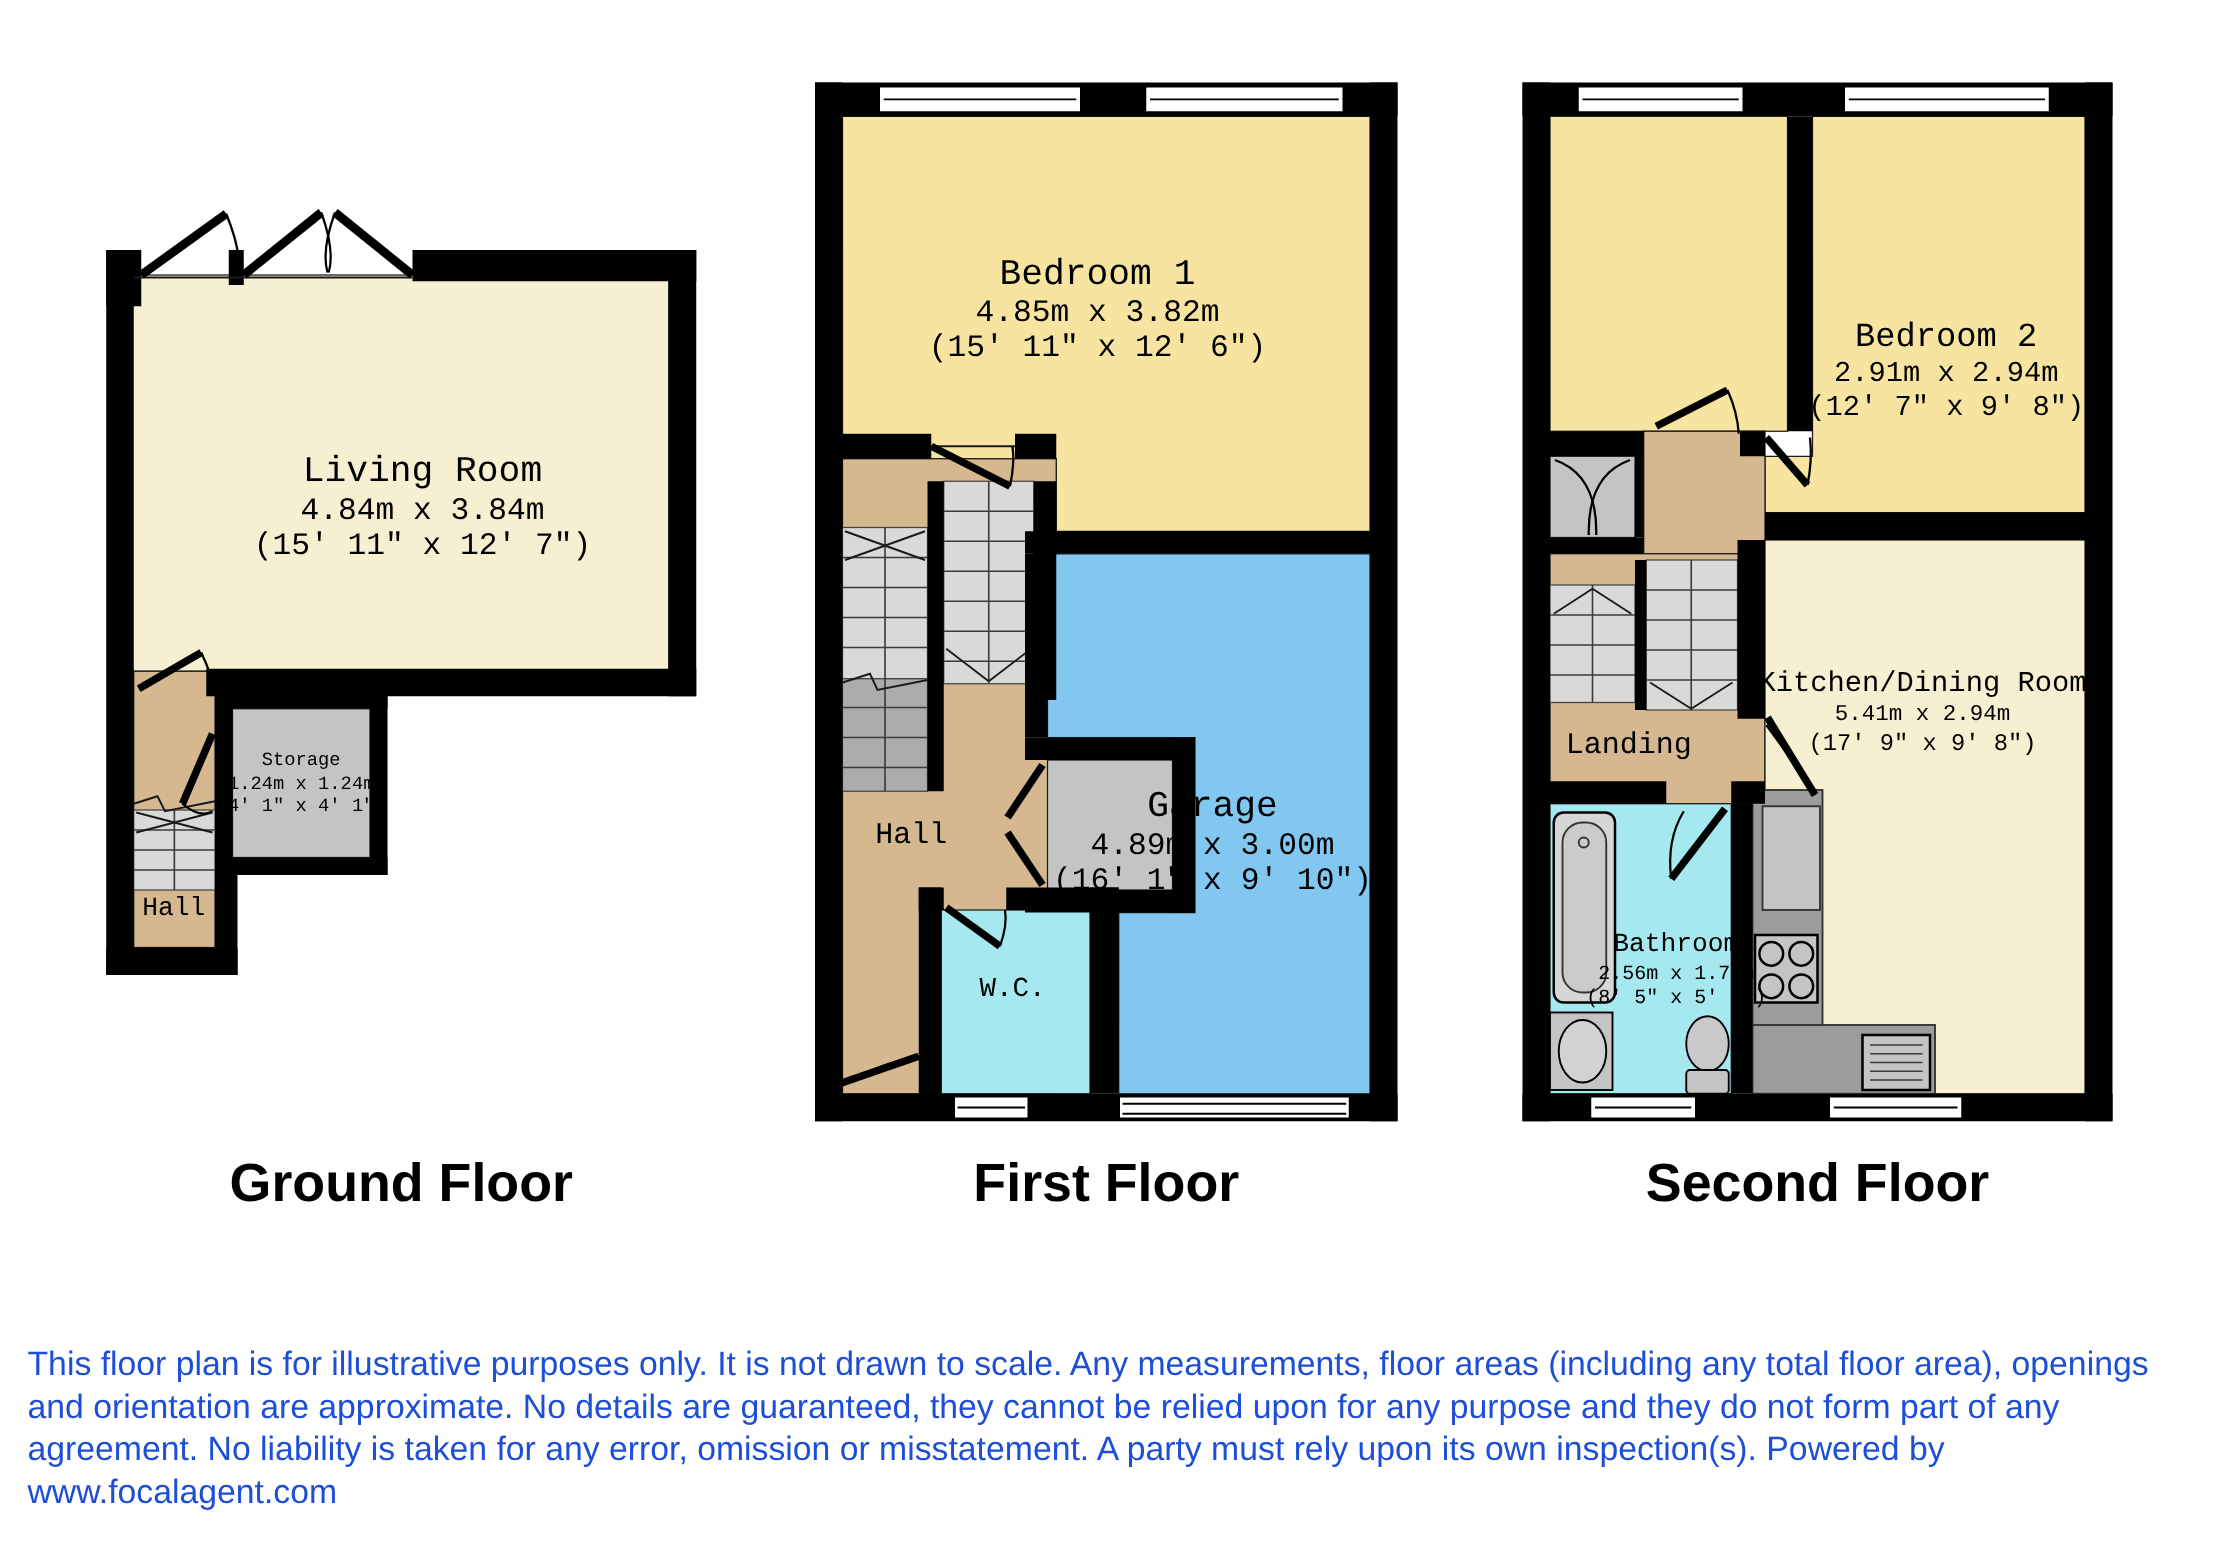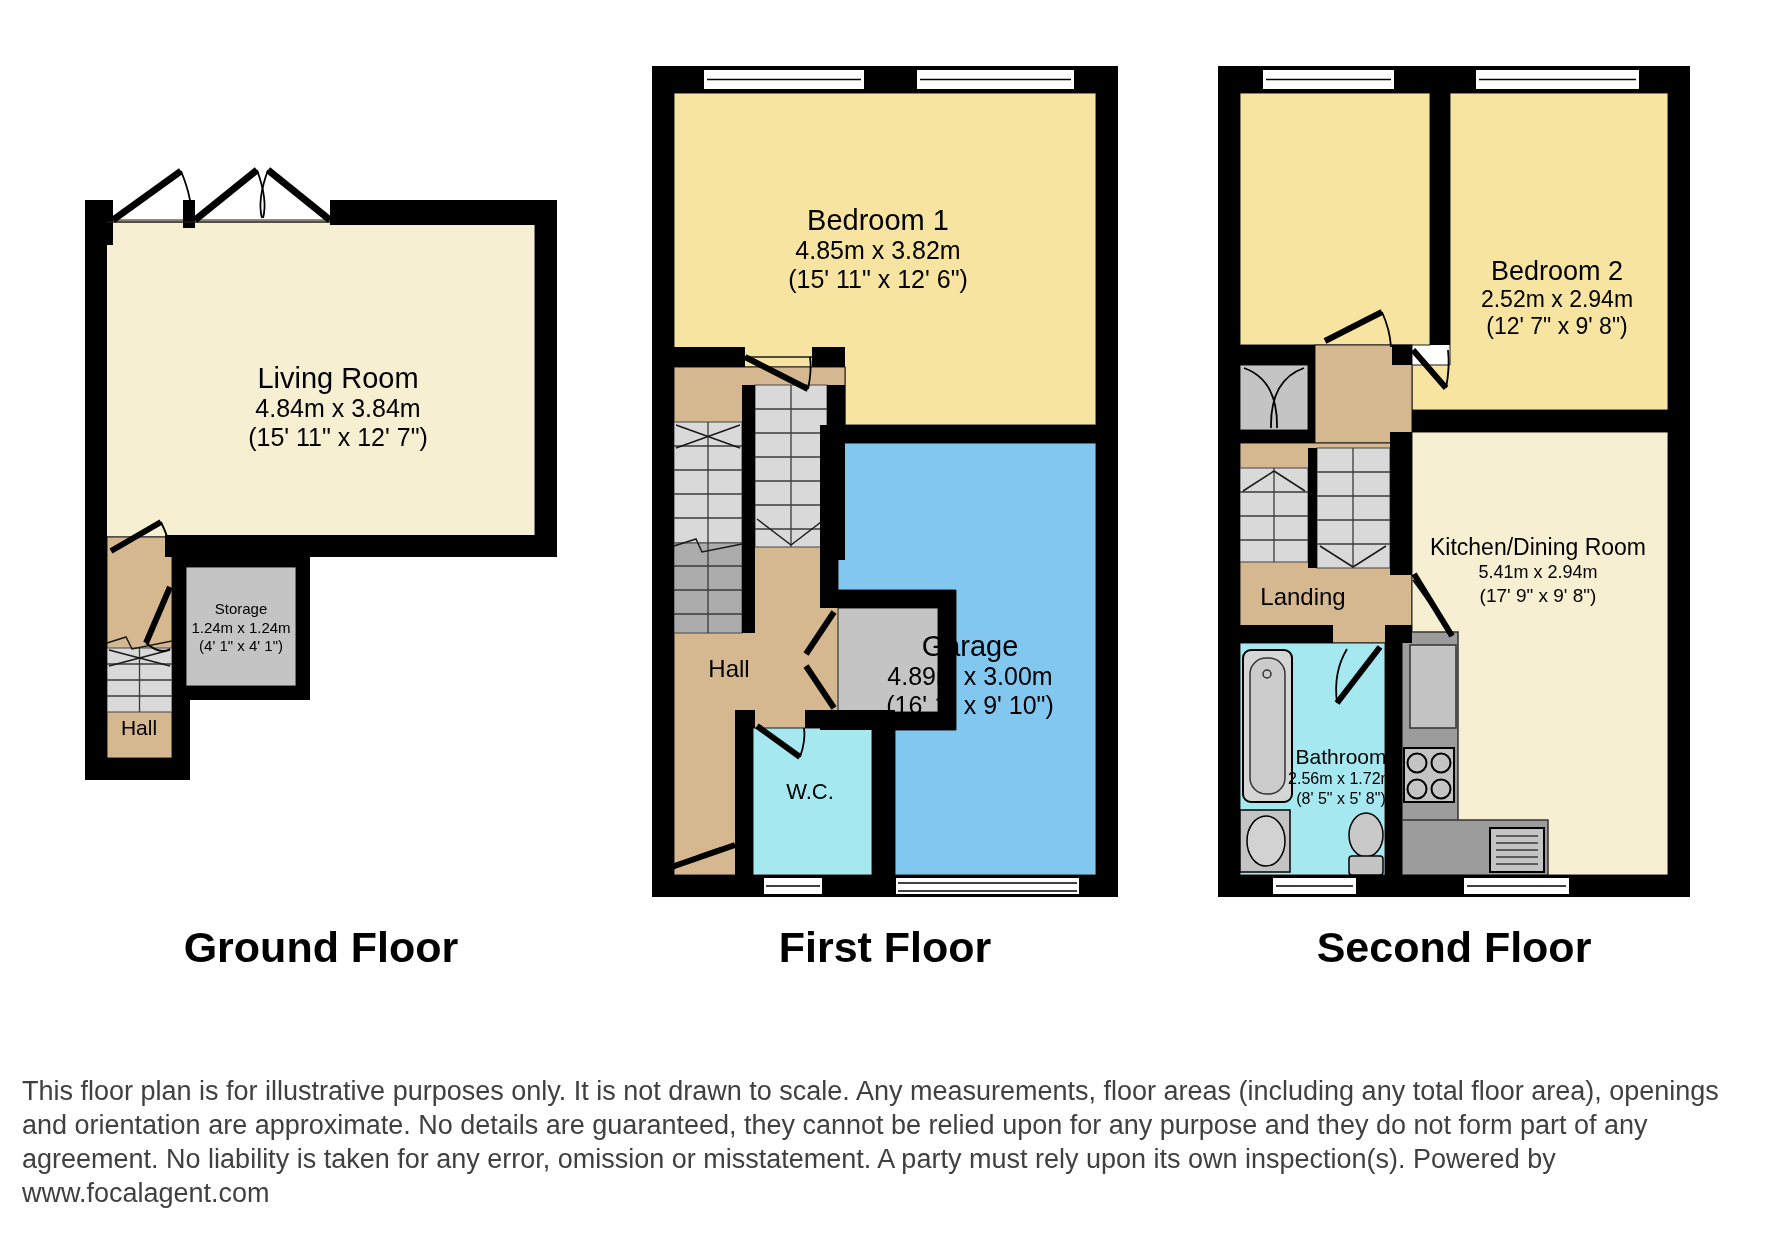--- a/index.html
+++ b/index.html
@@ -1,22 +1,22 @@
 <!DOCTYPE html>
 <html><head>
 <meta charset="utf-8">
 <style>
   html,body{margin:0;padding:0;background:#fff;}
   .canvas{position:relative;width:1771px;height:1239px;background:#ffffff;overflow:hidden;
           font-family:"Liberation Sans", sans-serif;color:#000;}
   .plan{position:absolute;}
-  .room-label{position:absolute;transform:translateX(-50%);text-align:center;white-space:nowrap;color:#000;}
+  .room-label{position:absolute;transform:translateX(-50%);text-align:center;white-space:nowrap;color:#000;font-family:Liberation Mono, monospace;}
   .floor-title{position:absolute;transform:translate(-50%,-50%);font-size:43px;font-weight:bold;white-space:nowrap;color:#000;}
   .total-area{position:absolute;left:22px;top:1030px;font-size:27px;color:#000;}
-  .disclaimer{position:absolute;left:22px;top:1074px;width:1712px;font-size:27px;line-height:34px;color:#404040;}
+  .disclaimer{position:absolute;left:22px;top:1074px;width:1712px;font-size:27px;line-height:34px;color:#1d4ed8;}
   .wall{fill:#000;}
   .win{fill:#fff;stroke:#000;stroke-width:2;}
   .winline{stroke:#000;stroke-width:1.5;}
   .leaf{stroke:#000;stroke-width:6;}
   .leaf7{stroke:#000;stroke-width:7;}
   .arc{fill:none;stroke:#000;stroke-width:1.8;}
   .step{stroke:#3a3a3a;stroke-width:1.3;}
   .thin{stroke:#1a1a1a;stroke-width:1.5;fill:none;}
 </style>
 </head>
@@ -264,21 +264,21 @@
     <div style="font-size:22px;line-height:25px">W.C.</div>
   </div>
   <div class="room-label" style="left:970px;top:630px">
     <div style="font-size:29px;line-height:32px">Garage</div>
     <div style="font-size:25px;line-height:29px">4.89m x 3.00m</div>
     <div style="font-size:25px;line-height:28px">(16' 1" x 9' 10")</div>
   </div>
 
   <div class="room-label" style="left:1557px;top:256px">
     <div style="font-size:27px;line-height:30px">Bedroom 2</div>
-    <div style="font-size:23px;line-height:27px">2.52m x 2.94m</div>
+    <div style="font-size:23px;line-height:27px">2.91m x 2.94m</div>
     <div style="font-size:23px;line-height:26px">(12' 7" x 9' 8")</div>
   </div>
   <div class="room-label" style="left:1303px;top:583px">
     <div style="font-size:24px;line-height:27px">Landing</div>
   </div>
   <div class="room-label" style="left:1341px;top:745px">
     <div style="font-size:21px;line-height:24px">Bathroom</div>
     <div style="font-size:16px;line-height:20px">2.56m x 1.72m</div>
     <div style="font-size:16px;line-height:19px">(8' 5" x 5' 8")</div>
   </div>

